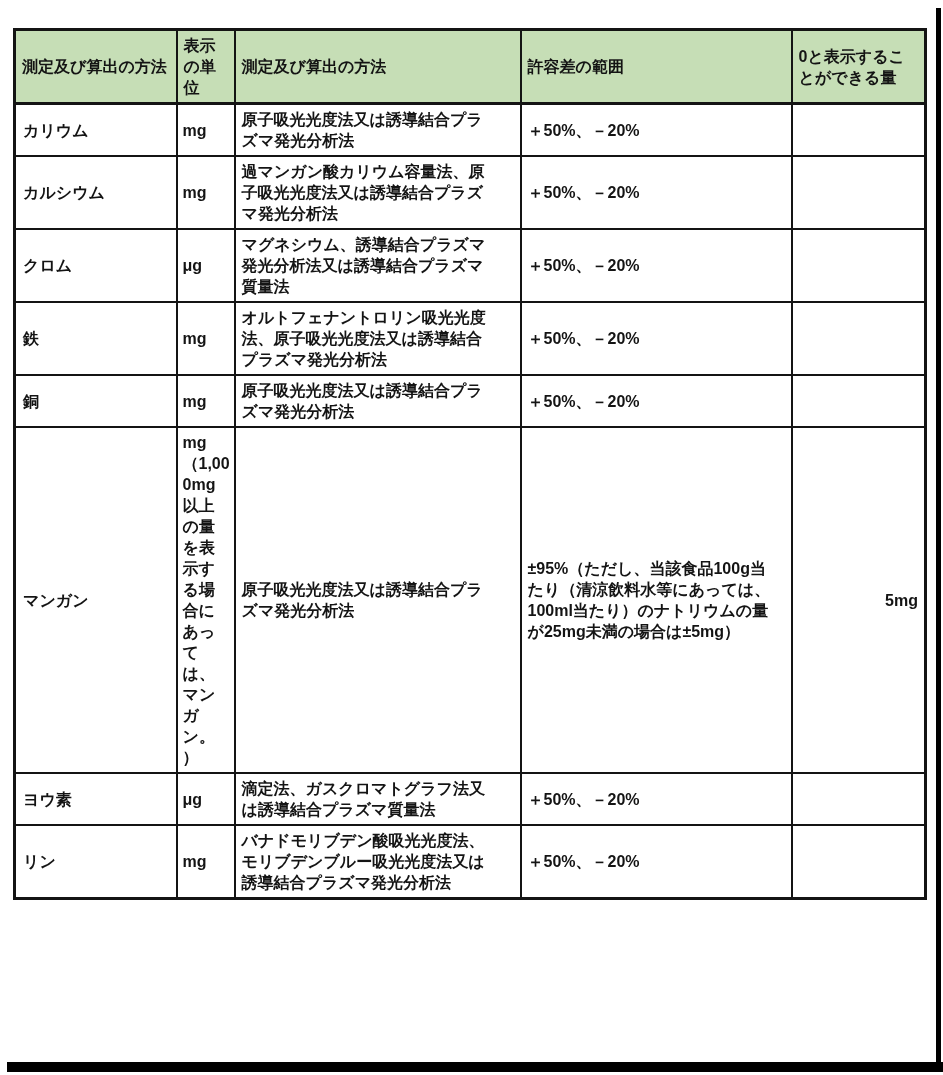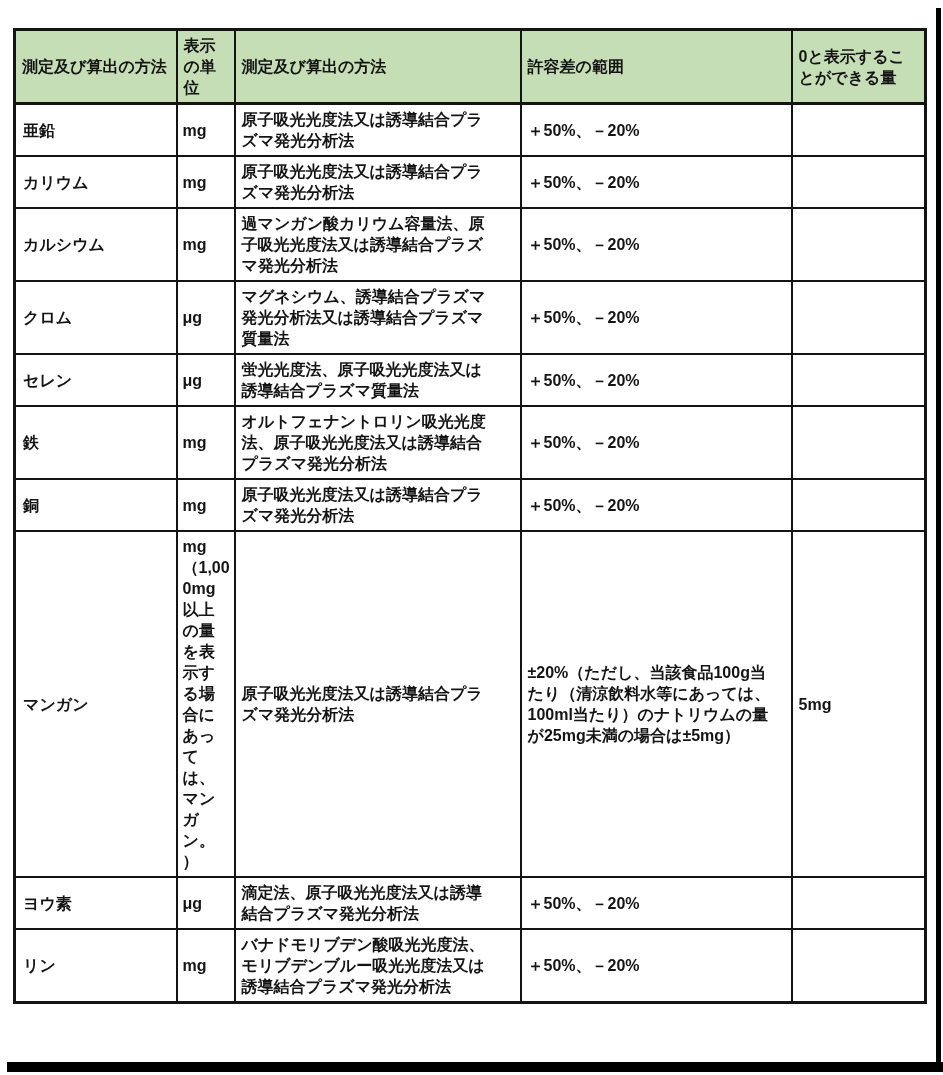--- a/index.html
+++ b/index.html
@@ -47,21 +47,21 @@
   }
   td.cell-nutrient-name { padding-left: 7px; }
   td.cell-unit {
     padding: 4px 3px 4px 5px;
     overflow-wrap: anywhere;
   }
   td.cell-method {
     padding-right: 24px; 
   }
   td.cell-tolerance { padding-right: 10px; }
-  td.cell-zero-amount { padding-left: 6px; }
+  td.cell-zero-amount { padding-left: 6px; text-align: right; }
   tbody tr { height: 52px; }
   .frame-right {
     position: absolute;
     left: 936px;
     top: 8px;
     width: 5px;
     height: 1064px;
     background: #000000;
   }
   .frame-bottom {
@@ -90,27 +90,20 @@
       <tr>
         <th>測定及び算出の方法</th>
         <th>表示の単位</th>
         <th>測定及び算出の方法</th>
         <th>許容差の範囲</th>
         <th>0と表示することができる量</th>
       </tr>
     </thead>
     <tbody>
         <tr>
-          <td class="cell-nutrient-name">亜鉛</td>
-          <td class="cell-unit">mg</td>
-          <td class="cell-method">原子吸光光度法又は誘導結合プラズマ発光分析法</td>
-          <td class="cell-tolerance">＋50%、－20%</td>
-          <td class="cell-zero-amount"></td>
-        </tr>
-        <tr>
           <td class="cell-nutrient-name">カリウム</td>
           <td class="cell-unit">mg</td>
           <td class="cell-method">原子吸光光度法又は誘導結合プラズマ発光分析法</td>
           <td class="cell-tolerance">＋50%、－20%</td>
           <td class="cell-zero-amount"></td>
         </tr>
         <tr>
           <td class="cell-nutrient-name">カルシウム</td>
           <td class="cell-unit">mg</td>
           <td class="cell-method">過マンガン酸カリウム容量法、原子吸光光度法又は誘導結合プラズマ発光分析法</td>
@@ -118,51 +111,44 @@
           <td class="cell-zero-amount"></td>
         </tr>
         <tr>
           <td class="cell-nutrient-name">クロム</td>
           <td class="cell-unit">μg</td>
           <td class="cell-method">マグネシウム、誘導結合プラズマ発光分析法又は誘導結合プラズマ質量法</td>
           <td class="cell-tolerance">＋50%、－20%</td>
           <td class="cell-zero-amount"></td>
         </tr>
         <tr>
-          <td class="cell-nutrient-name">セレン</td>
-          <td class="cell-unit">μg</td>
-          <td class="cell-method">蛍光光度法、原子吸光光度法又は誘導結合プラズマ質量法</td>
-          <td class="cell-tolerance">＋50%、－20%</td>
-          <td class="cell-zero-amount"></td>
-        </tr>
-        <tr>
           <td class="cell-nutrient-name">鉄</td>
           <td class="cell-unit">mg</td>
           <td class="cell-method">オルトフェナントロリン吸光光度法、原子吸光光度法又は誘導結合プラズマ発光分析法</td>
           <td class="cell-tolerance">＋50%、－20%</td>
           <td class="cell-zero-amount"></td>
         </tr>
         <tr>
           <td class="cell-nutrient-name">銅</td>
           <td class="cell-unit">mg</td>
           <td class="cell-method">原子吸光光度法又は誘導結合プラズマ発光分析法</td>
           <td class="cell-tolerance">＋50%、－20%</td>
           <td class="cell-zero-amount"></td>
         </tr>
         <tr>
           <td class="cell-nutrient-name">マンガン</td>
           <td class="cell-unit">mg（1,000mg以上の量を表示する場合にあっては、マンガン。）</td>
           <td class="cell-method">原子吸光光度法又は誘導結合プラズマ発光分析法</td>
-          <td class="cell-tolerance">±20%（ただし、当該食品100g当たり（清涼飲料水等にあっては、100ml当たり）のナトリウムの量が25mg未満の場合は±5mg）</td>
+          <td class="cell-tolerance">±95%（ただし、当該食品100g当たり（清涼飲料水等にあっては、100ml当たり）のナトリウムの量が25mg未満の場合は±5mg）</td>
           <td class="cell-zero-amount">5mg</td>
         </tr>
         <tr>
           <td class="cell-nutrient-name">ヨウ素</td>
           <td class="cell-unit">μg</td>
-          <td class="cell-method">滴定法、原子吸光光度法又は誘導結合プラズマ発光分析法</td>
+          <td class="cell-method">滴定法、ガスクロマトグラフ法又は誘導結合プラズマ質量法</td>
           <td class="cell-tolerance">＋50%、－20%</td>
           <td class="cell-zero-amount"></td>
         </tr>
         <tr>
           <td class="cell-nutrient-name">リン</td>
           <td class="cell-unit">mg</td>
           <td class="cell-method">バナドモリブデン酸吸光光度法、モリブデンブルー吸光光度法又は誘導結合プラズマ発光分析法</td>
           <td class="cell-tolerance">＋50%、－20%</td>
           <td class="cell-zero-amount"></td>
         </tr>

